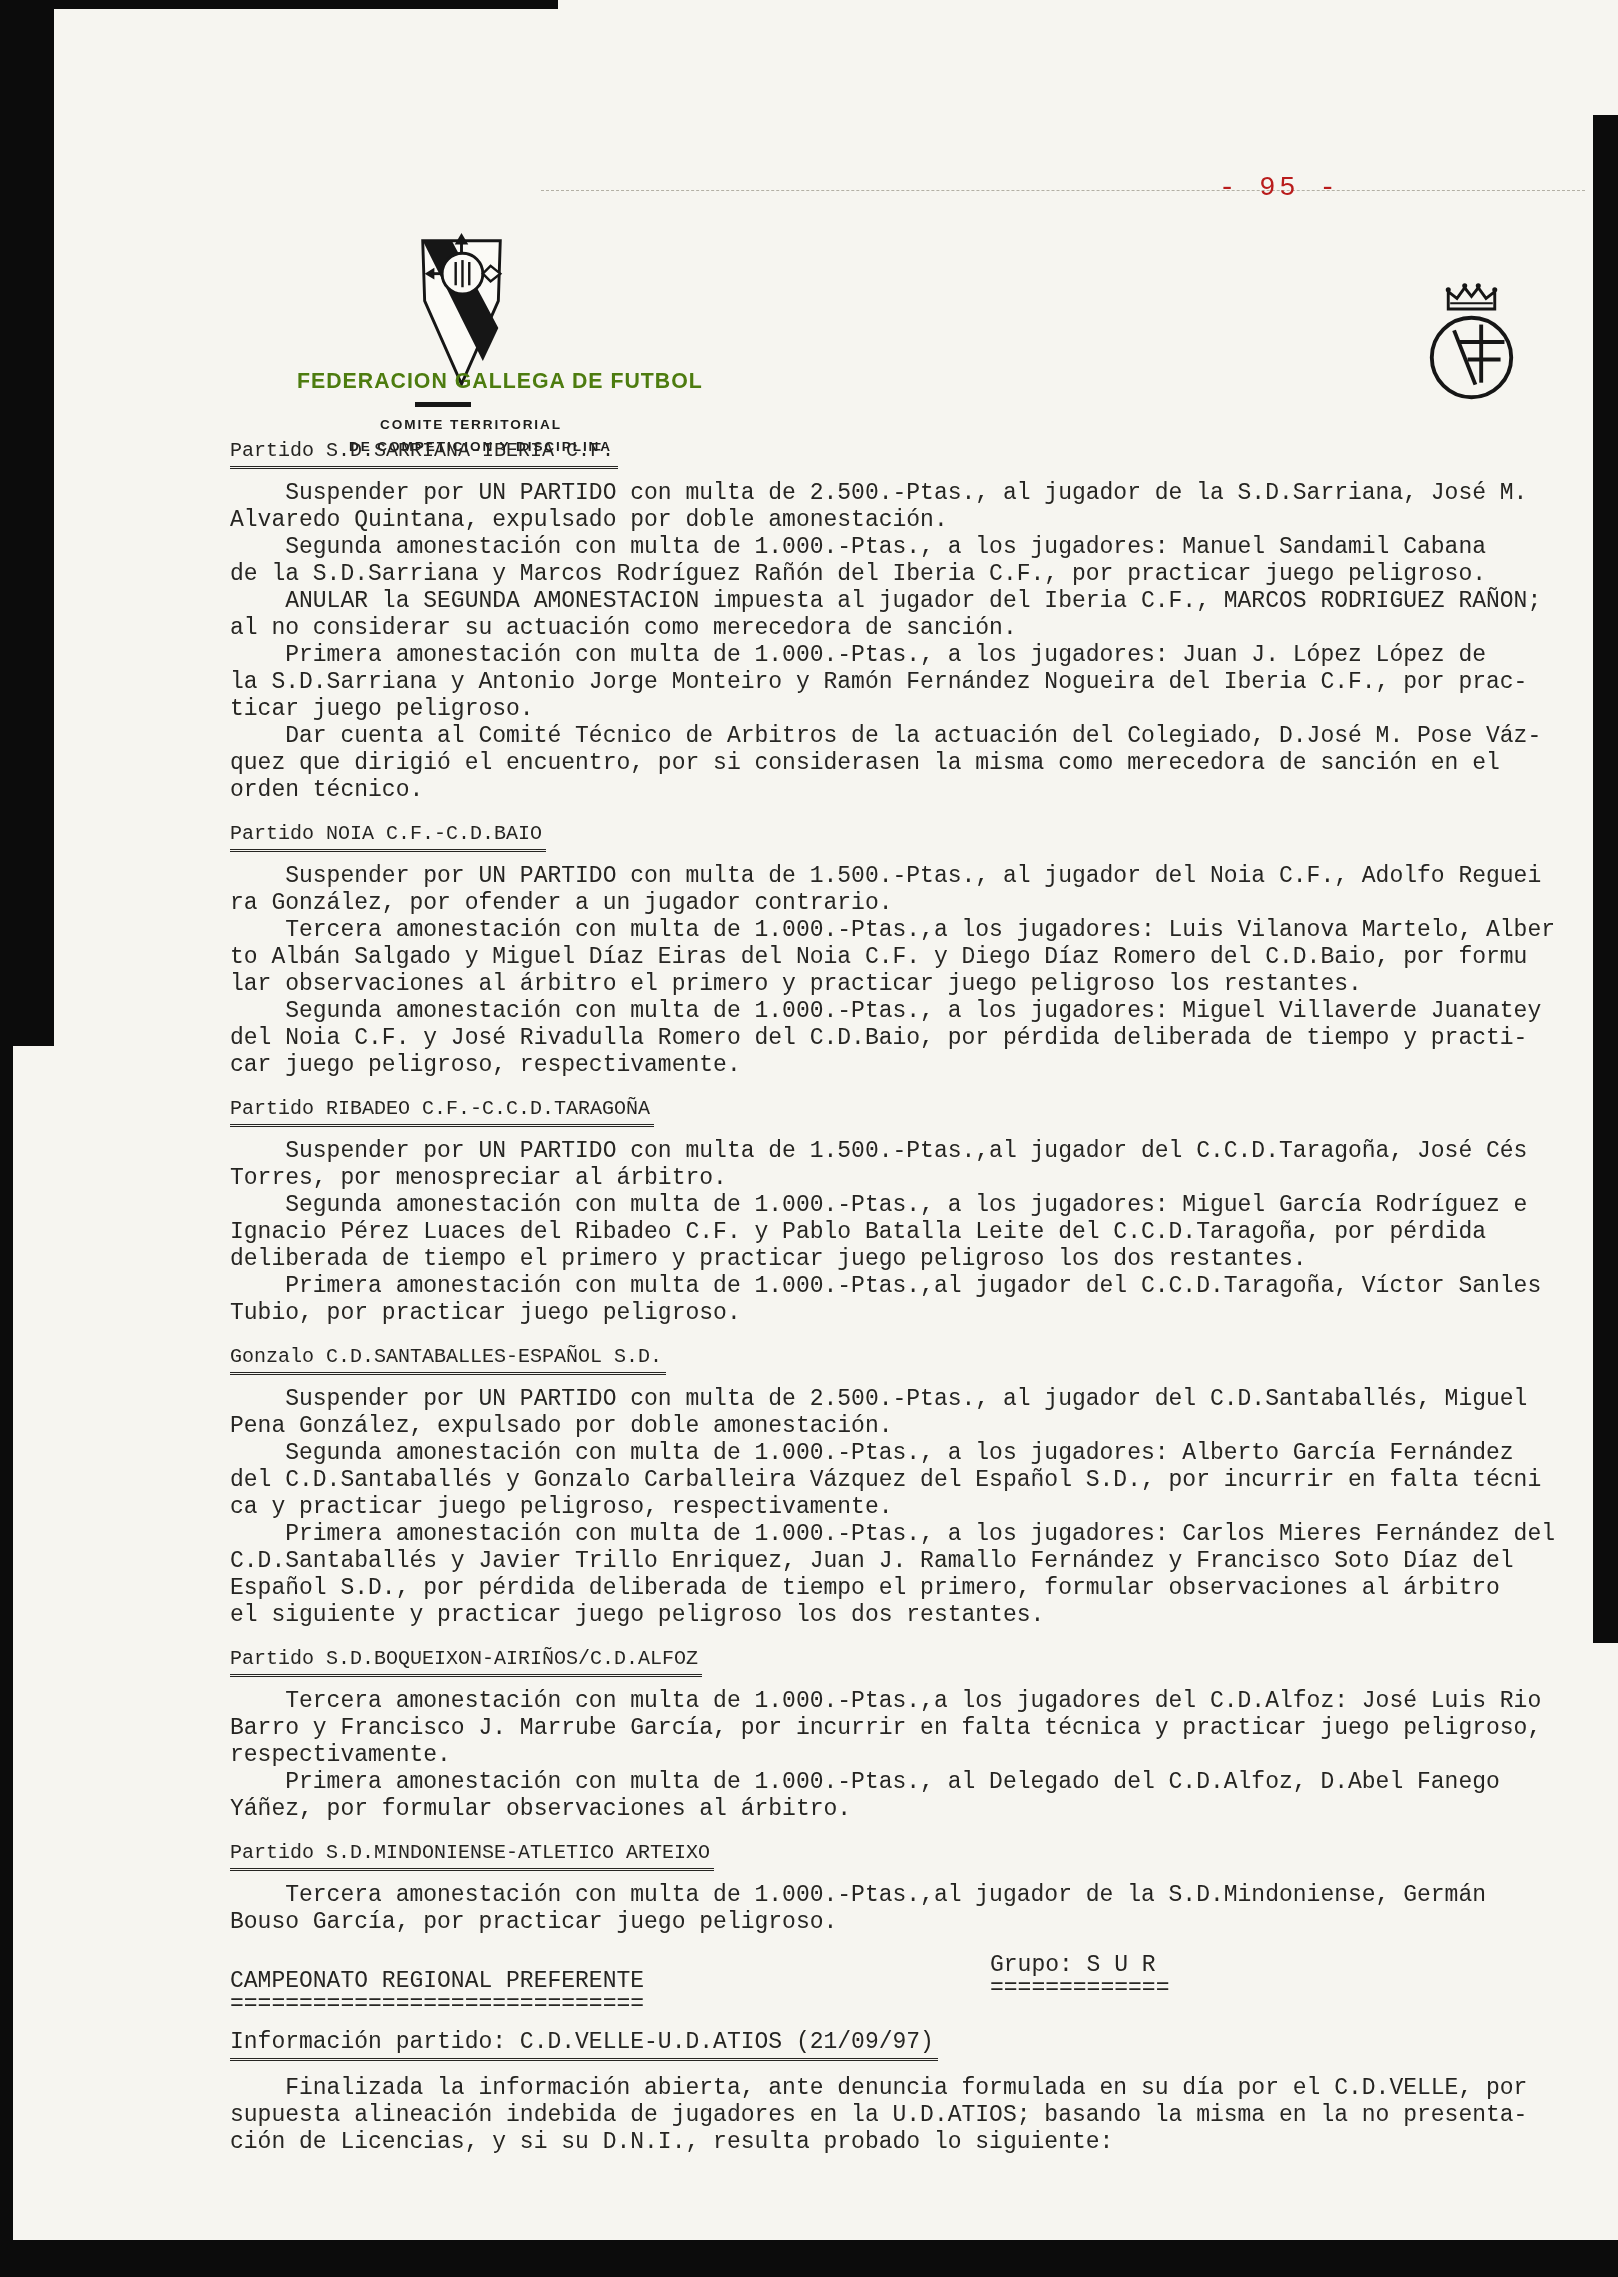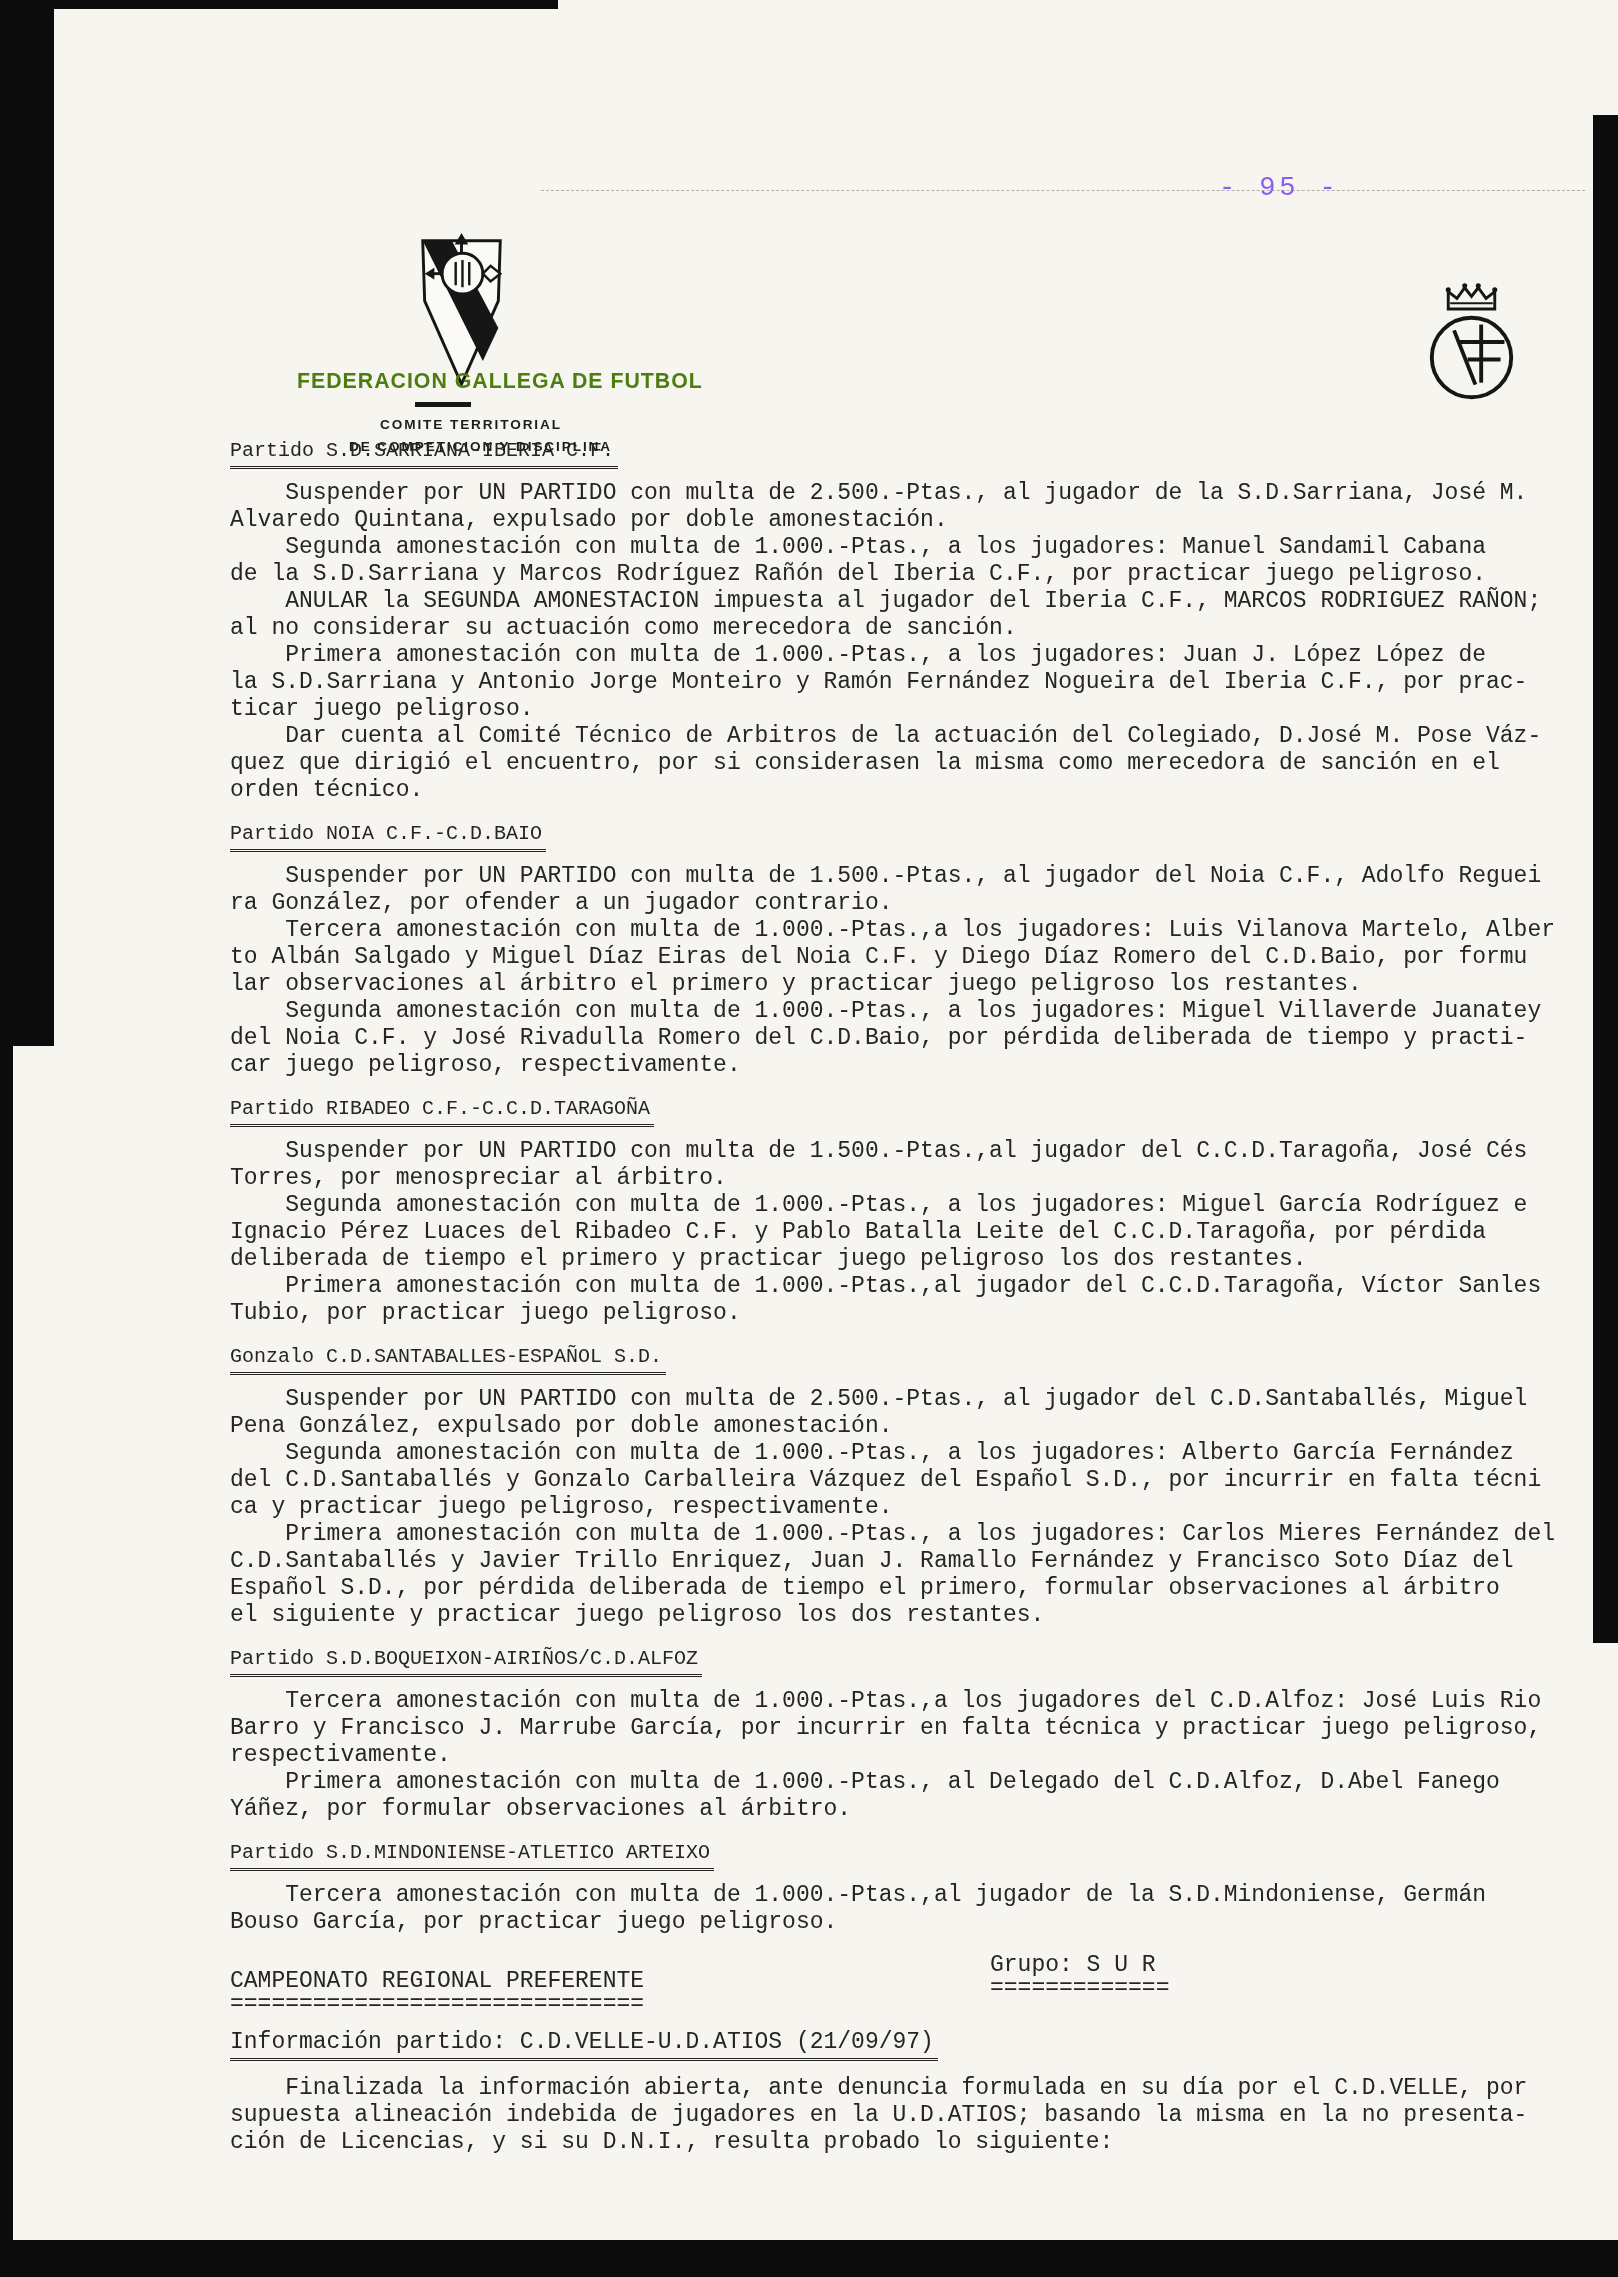--- a/index.html
+++ b/index.html
@@ -17,21 +17,21 @@
   .bar-left-wide{left:0;top:0;width:54px;height:1046px;}
   .bar-left-thin{left:0;top:1046px;width:12.6px;height:1231px;}
   .bar-right{left:1593px;top:115px;width:25px;height:1528px;}
   .bar-bottom{left:0;top:2240px;width:1619px;height:38px;}
   .top-rule{
     position:absolute;left:541px;top:190px;width:1044px;height:0;
     border-top:1.9px dashed #b3b0a5;
   }
   .page-number{
     position:absolute;left:1219px;top:173px;
-    font-size:27px;color:#8b5cf6;letter-spacing:3.9px;
+    font-size:27px;color:#b91c1c;letter-spacing:3.9px;
   }
   
   .org-name{
     position:absolute;left:297px;top:369px;width:408px;
     font-family:Liberation Sans, sans-serif;
     font-weight:bold;font-size:21.3px;letter-spacing:1px;color:#4d7c0f;
     white-space:nowrap;
   }
   .org-dash{
     position:absolute;left:415px;top:402px;width:56px;height:4.9px;

